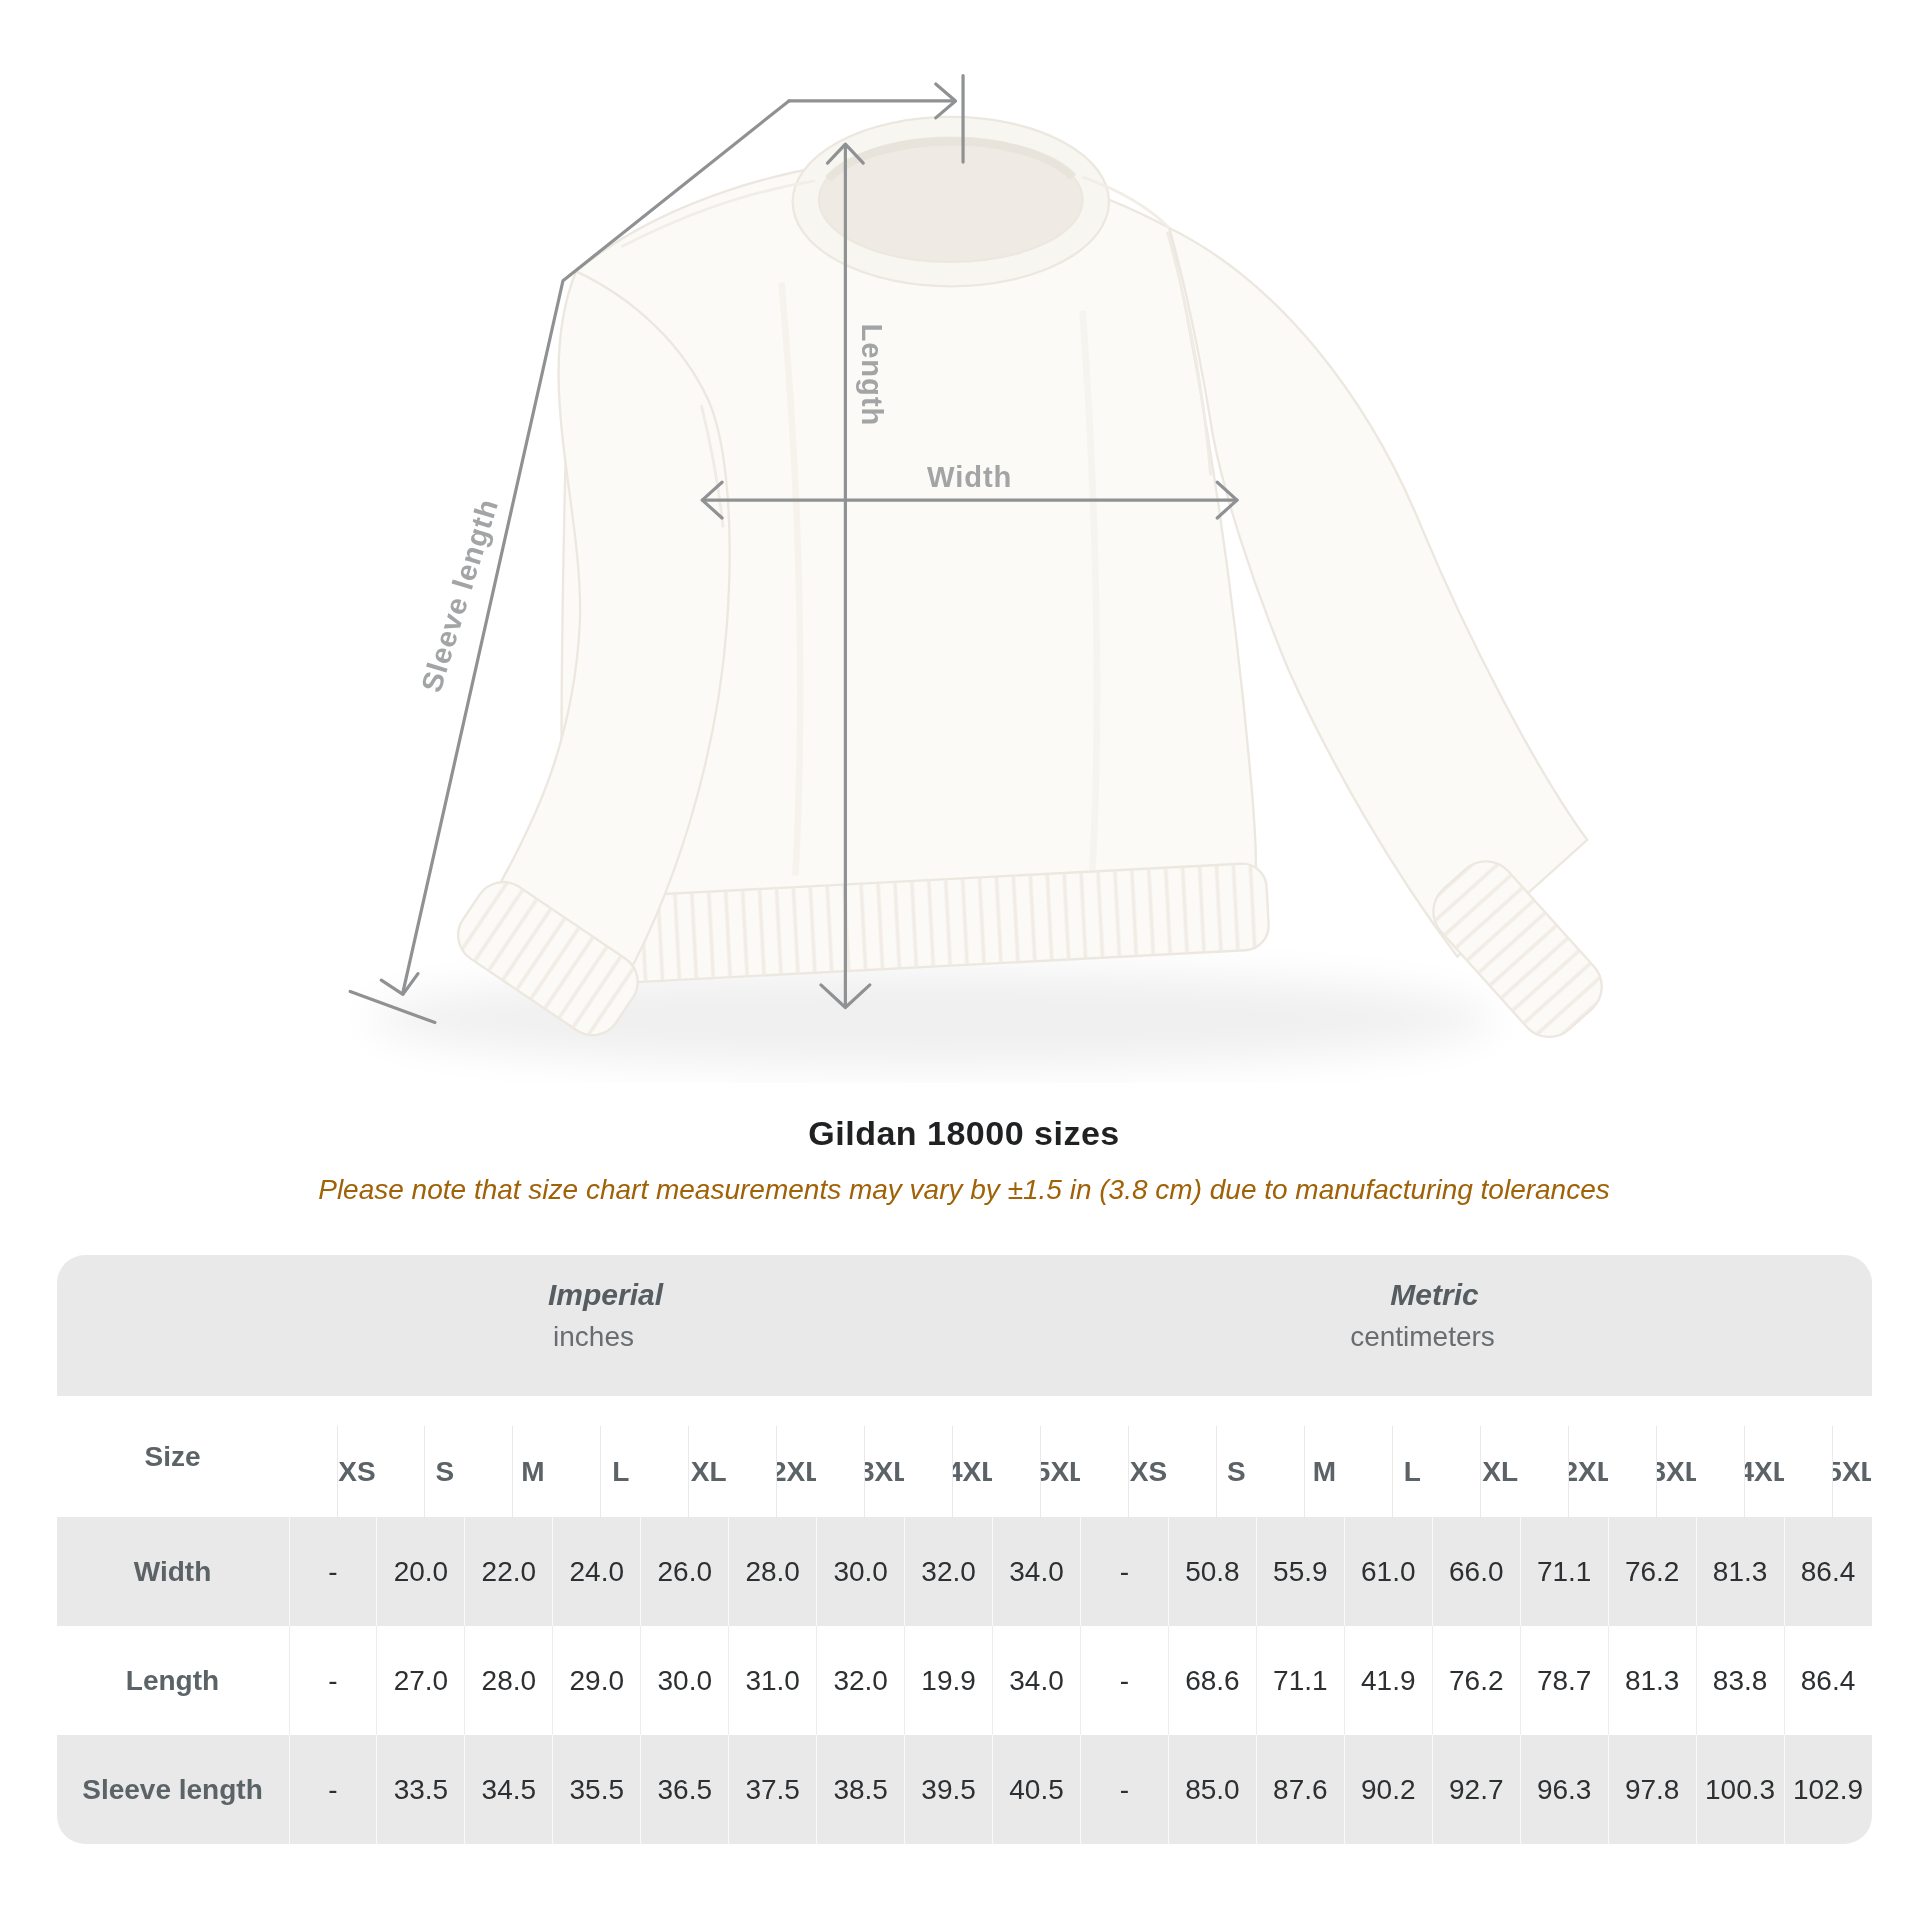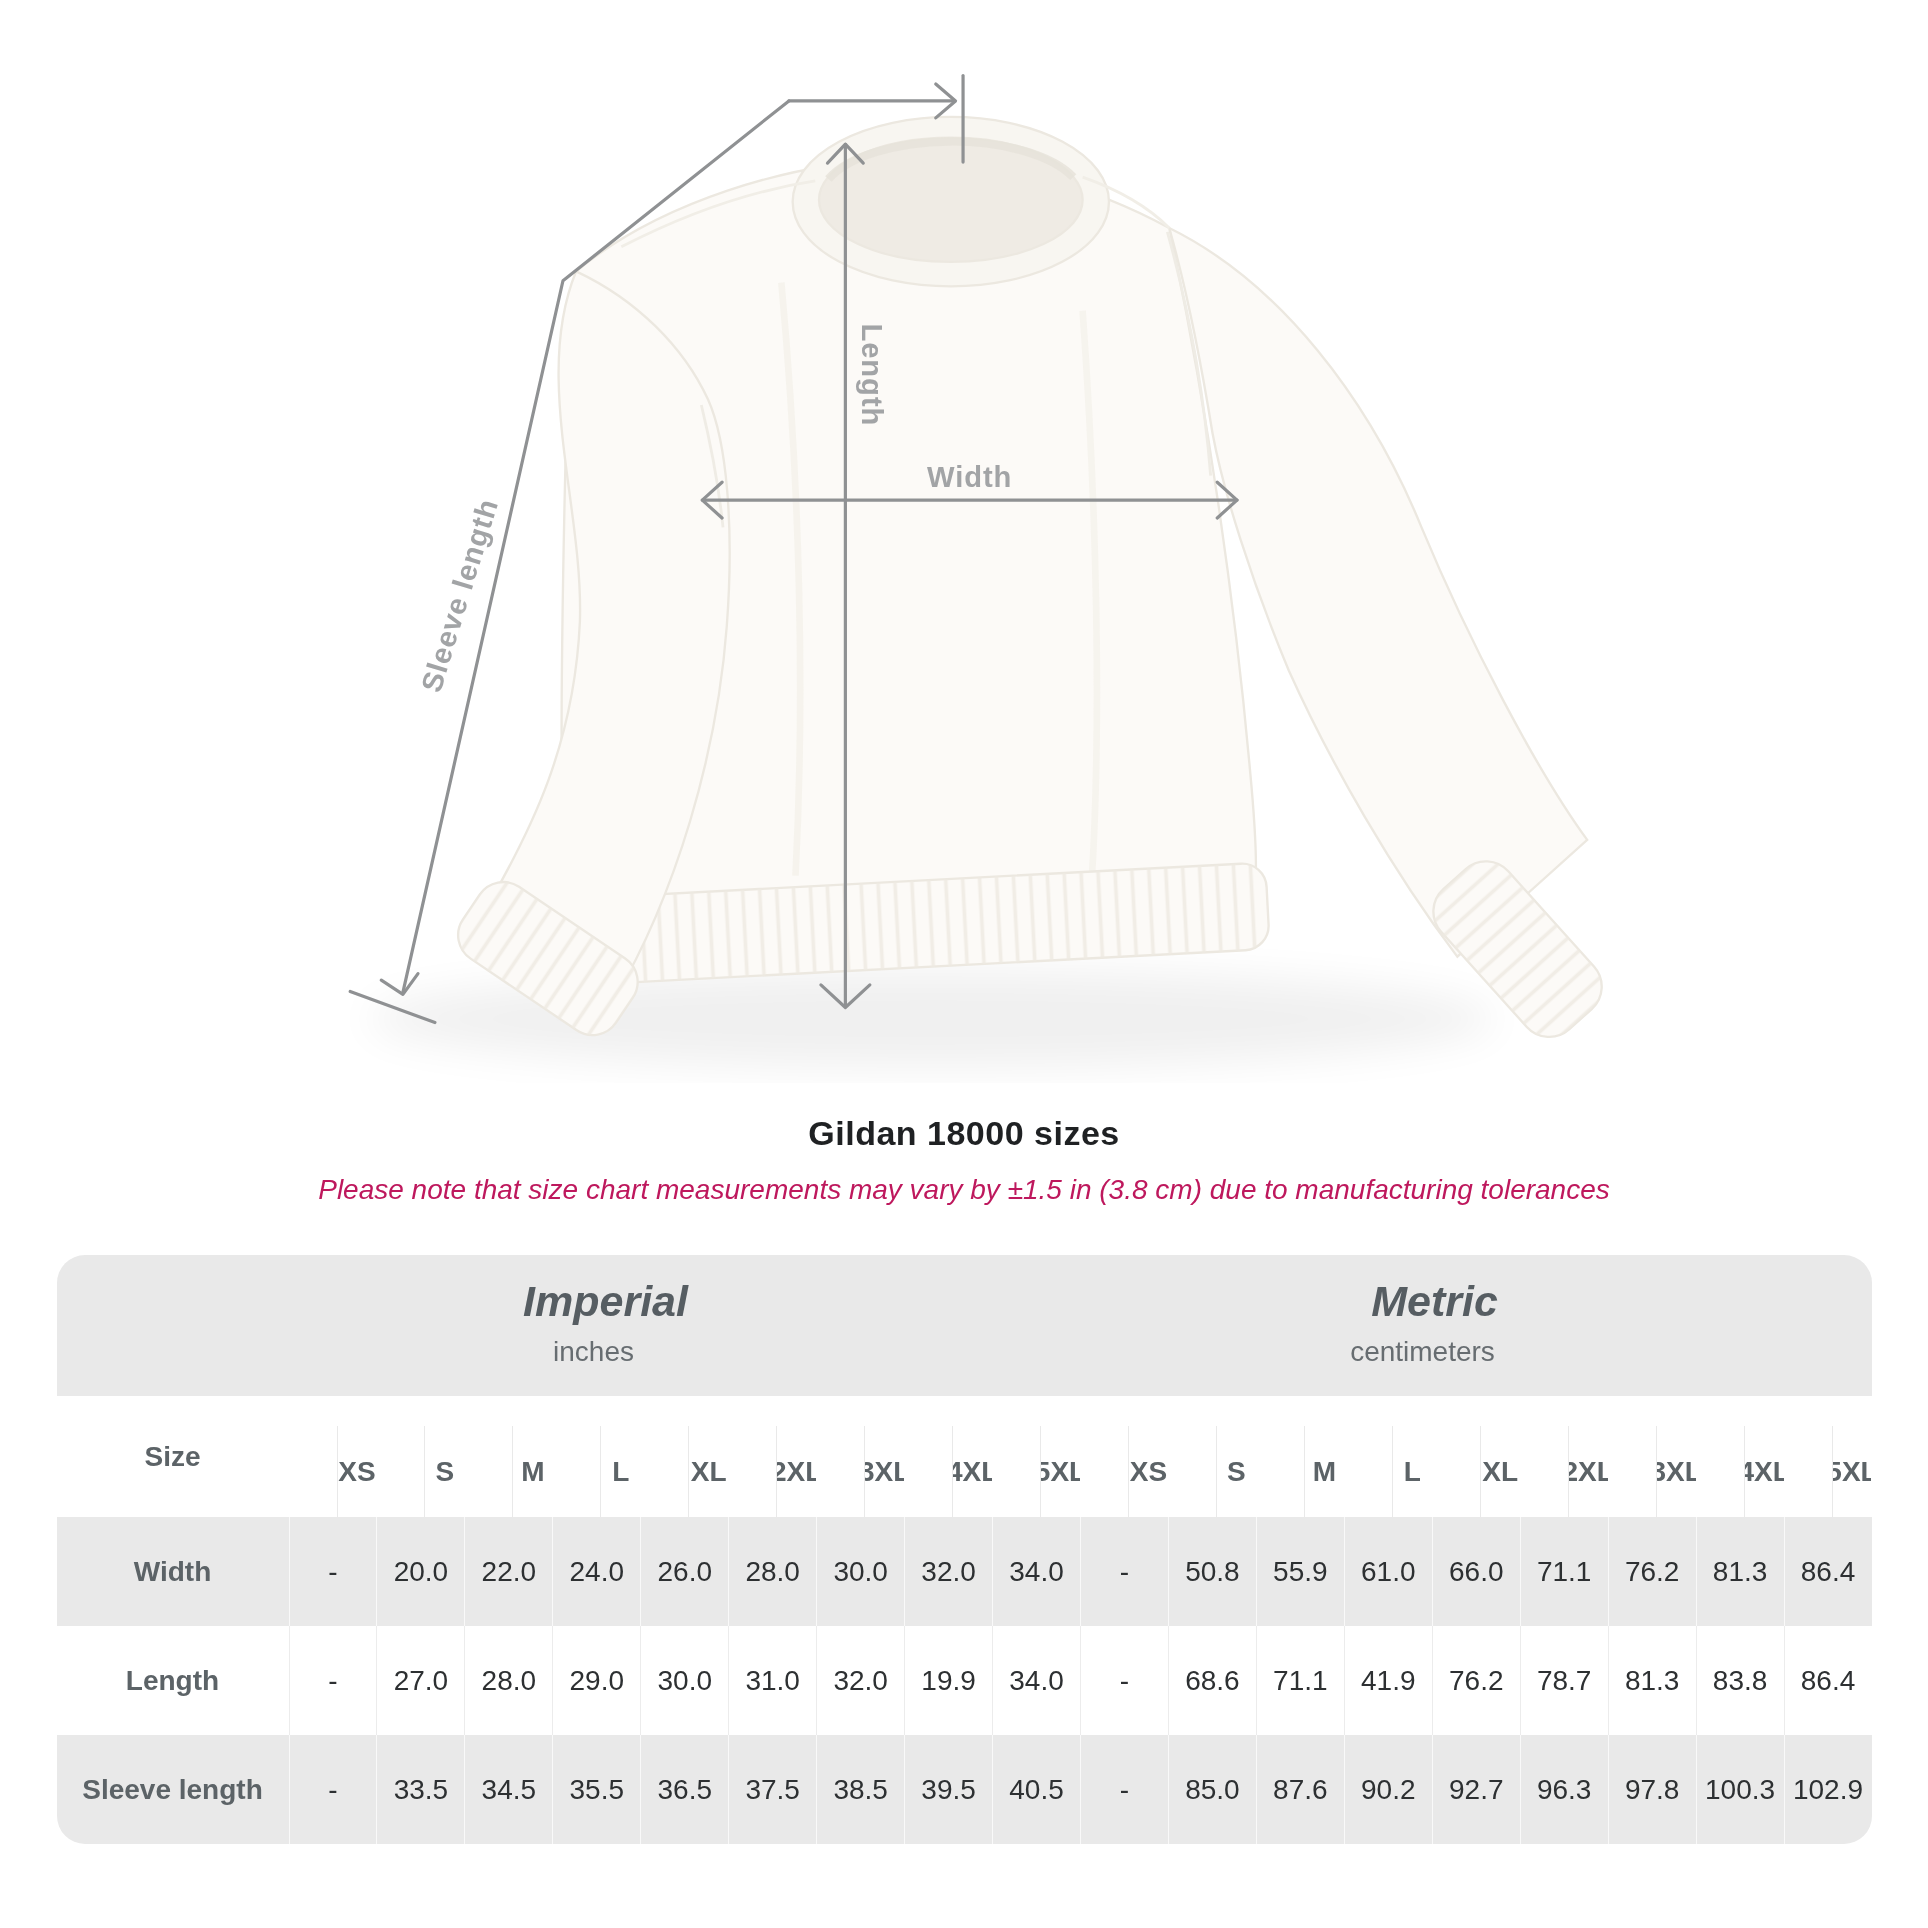--- a/index.html
+++ b/index.html
@@ -15,38 +15,38 @@
     font-family:"Liberation Sans", sans-serif;
     font-weight:bold;font-size:31px;fill:#a2a4a6;letter-spacing:1px;
   }
   
   .title-block{text-align:center;margin-top:32px;}
   .page-title{
     font-size:34px;font-weight:bold;color:#1f2123;margin:0;line-height:1.08;
     letter-spacing:0.5px;
   }
   .page-subtitle{
-    margin:21px 0 0 0;font-size:28px;font-style:italic;color:#be185d;line-height:1.2;
+    margin:21px 0 0 0;font-size:28px;font-style:italic;color:#a16207;line-height:1.2;
   }
   
   .size-table{
     width:1815px;margin:49px auto 0 auto;border-radius:28px;overflow:hidden;
     background:#ffffff;
   }
   .group-row{
     position:relative;height:141px;background:#e9e9e9;
   }
   .group-head{
     position:absolute;top:22.6px;transform:translateX(-50%);
     text-align:center;white-space:nowrap;
   }
   .group-head.imperial{left:537px;}
   .group-head.metric{left:1366px;}
   .group-name{
-    font-size:43px;font-weight:bold;font-style:italic;color:#565d62;line-height:1.1;margin-left:24px;
+    font-size:30px;font-weight:bold;font-style:italic;color:#565d62;line-height:1.1;margin-left:24px;
   }
   .group-unit{
     margin-top:11.3px;font-size:28px;color:#676d71;line-height:1.1;
   }
   .grid-row{
     display:grid;grid-template-columns:232px repeat(18,1fr);
   }
   .size-row{height:121px;background:#ffffff;gap:48px;}
   .trow{height:109px;}
   .trow.gray{background:#e9e9e9;}

